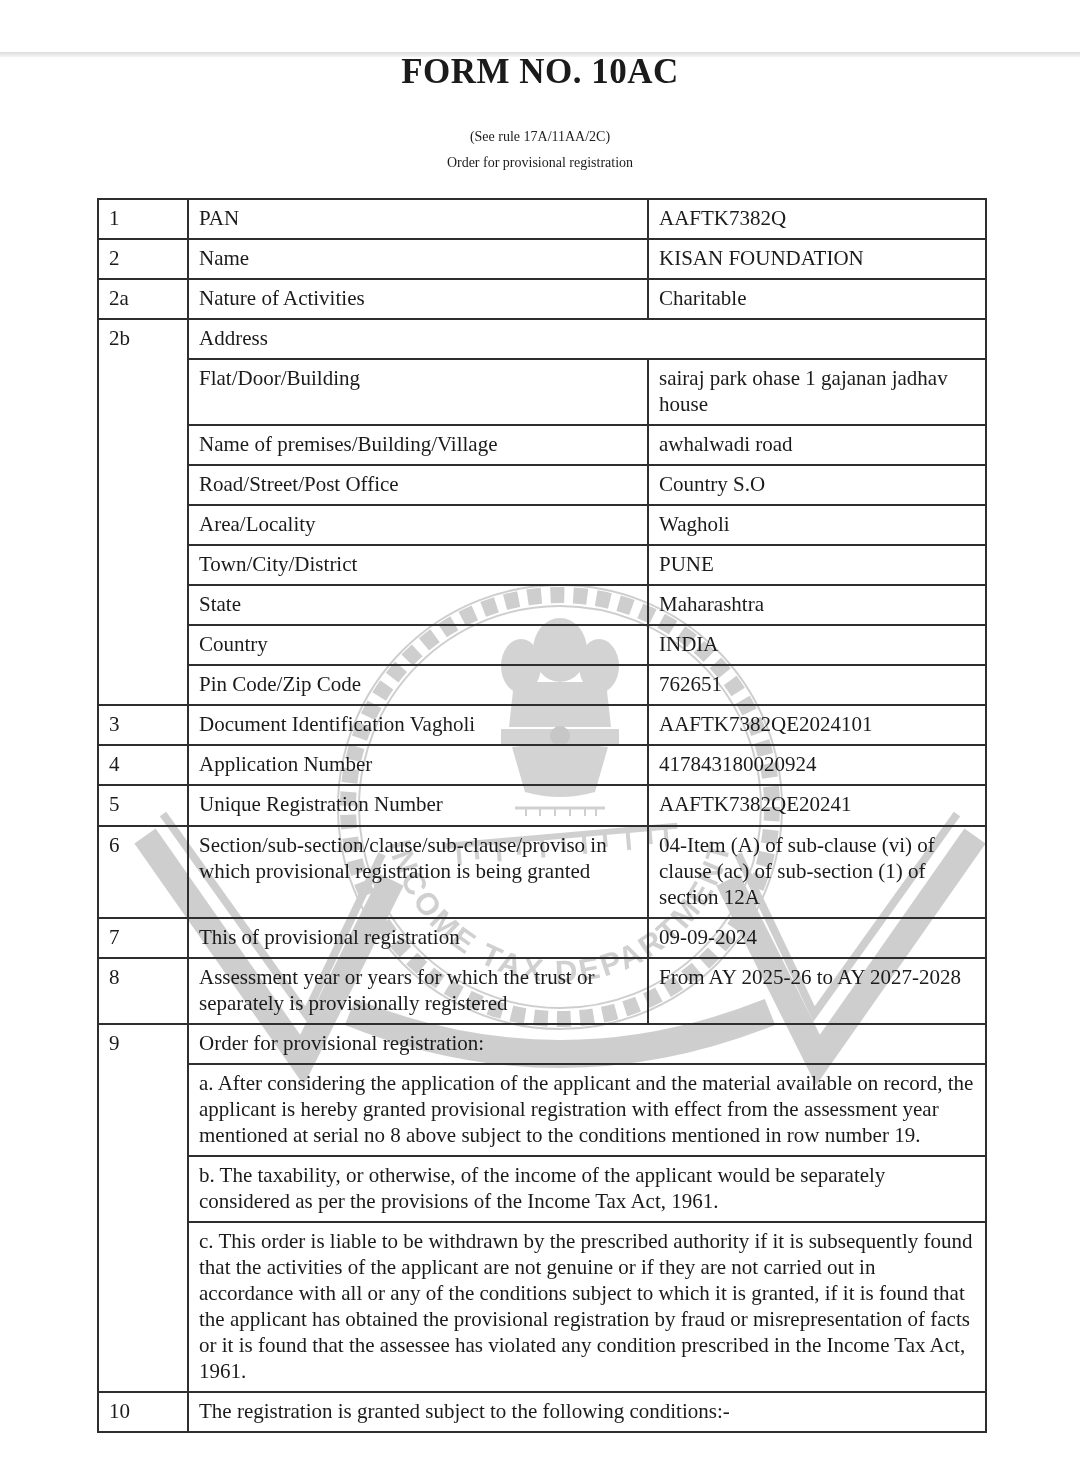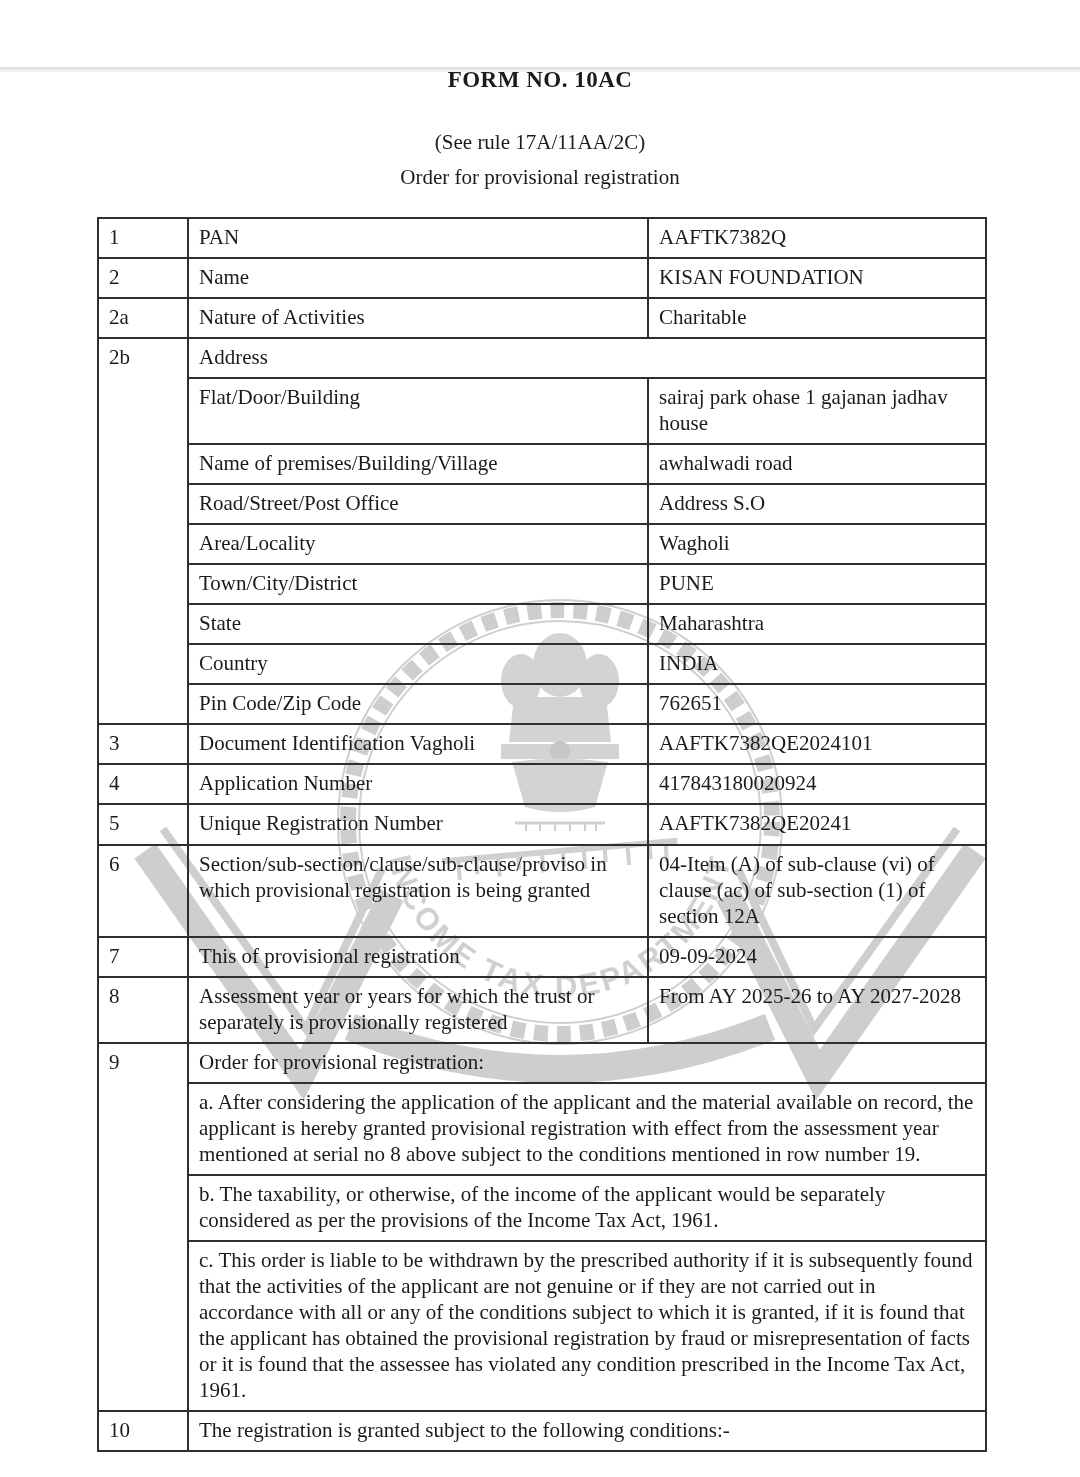--- a/index.html
+++ b/index.html
@@ -10,27 +10,27 @@
     color: #1b1b1b;
     overflow: hidden;
   }
   .page { position: relative; width: 1080px; height: 1477px; background: #ffffff; }
   .top-strip {
     position: absolute; top: 0; left: 0; width: 100%; height: 5px;
     background: linear-gradient(#dcdcdc, #f5f5f5);
   }
   .header { position: relative; text-align: center; z-index: 2; }
   .doc-title {
-    margin-top: 67px;
-    font-size: 23px;
+    margin-top: 52px;
+    font-size: 35px;
     font-weight: bold;
     letter-spacing: 0.5px;
   }
-  .doc-rule { margin-top: 37px; font-size: 21px; }
-  .doc-subtitle { margin-top: 10px; font-size: 21px; }
+  .doc-rule { margin-top: 37px; font-size: 14px; }
+  .doc-subtitle { margin-top: 10px; font-size: 14px; }
 
   
   .watermark {
     position: absolute;
     left: 60px; top: 492px;
     width: 1000px; height: 570px;
     z-index: 0;
     opacity: 0.5;
   }
 
@@ -144,21 +144,21 @@
       <tr>
         <td>Flat/Door/Building</td>
         <td>sairaj park ohase 1 gajanan jadhav house</td>
       </tr>
       <tr>
         <td>Name of premises/Building/Village</td>
         <td>awhalwadi road</td>
       </tr>
       <tr>
         <td>Road/Street/Post Office</td>
-        <td>Address S.O</td>
+        <td>Country S.O</td>
       </tr>
       <tr>
         <td>Area/Locality</td>
         <td>Wagholi</td>
       </tr>
       <tr>
         <td>Town/City/District</td>
         <td>PUNE</td>
       </tr>
       <tr>

